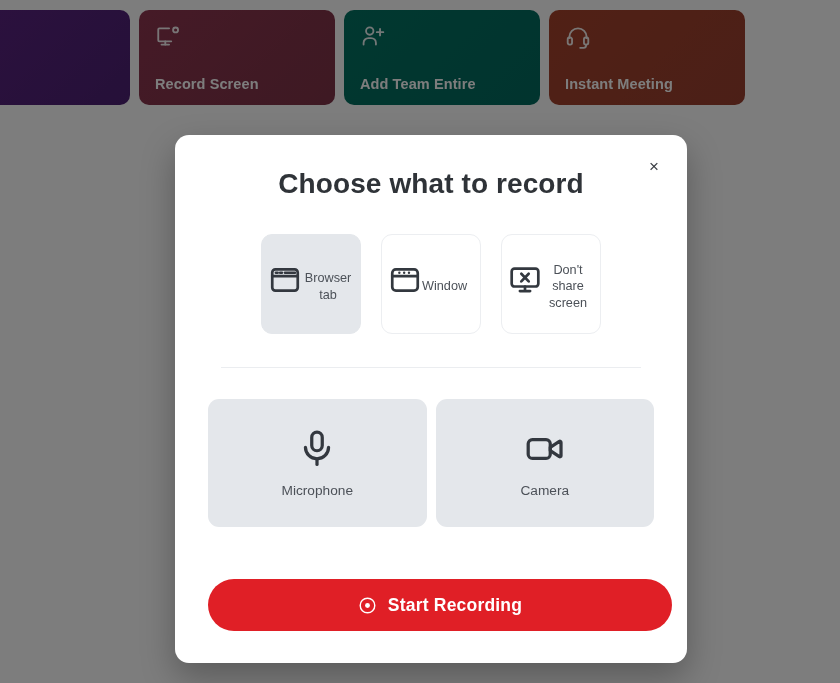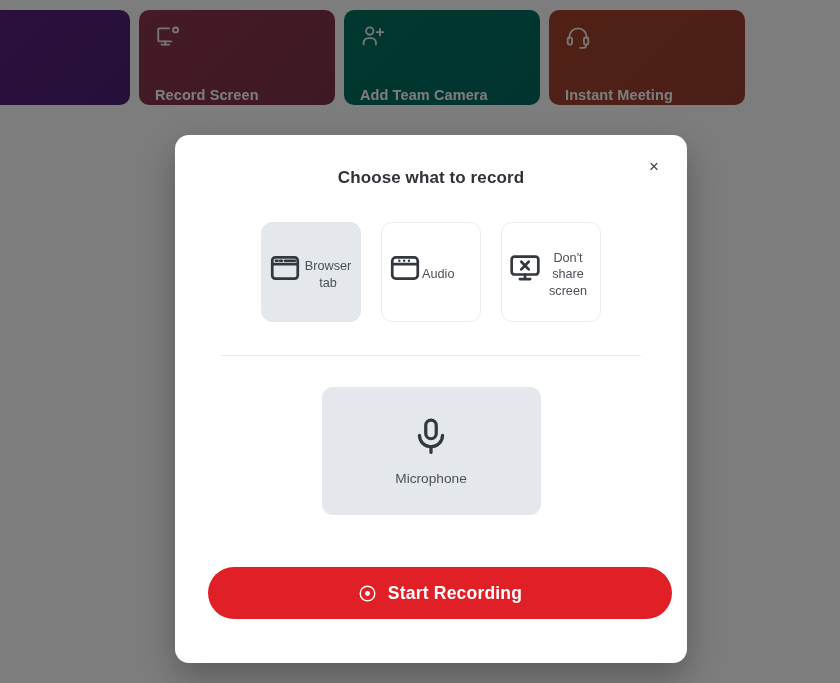--- a/index.html
+++ b/index.html
@@ -49,21 +49,21 @@
     left: 16px;
     width: 26px;
     height: 26px;
     opacity: .92;
   }
   .qa-icon svg { display: block; width: 26px; height: 26px; }
 
   .qa-label {
     position: absolute;
     left: 16px;
-    bottom: 2px;
+    bottom: 13px;
     font-size: 14.5px;
     font-weight: 700;
     letter-spacing: .1px;
     white-space: nowrap;
   }
 
   
   #modal-overlay {
     position: absolute;
     inset: 0;
@@ -96,21 +96,21 @@
     line-height: 1;
     cursor: pointer;
     display: flex;
     align-items: center;
     justify-content: center;
     border-radius: 5px;
   }
 
   #modal-title {
     text-align: center;
-    font-size: 17px;
+    font-size: 28px;
     font-weight: 700;
     color: #2f3338;
     padding-top: 33px;
     letter-spacing: .1px;
   }
 
   
   #source-options {
     display: flex;
     gap: 20px;
@@ -243,21 +243,21 @@
 
     <div class="quick-action-card" style="background:linear-gradient(135deg,#047262,#046a5f);">
       <span class="qa-icon">
         <svg viewBox="0 0 24 24" fill="none" stroke="currentColor" stroke-width="1.7" stroke-linecap="round" stroke-linejoin="round">
           <circle cx="9" cy="6.5" r="3.4"></circle>
           <path d="M3.3 19v-1.5A4.5 4.5 0 0 1 7.8 13h2.4a4.5 4.5 0 0 1 4.5 4.5V19"></path>
           <path d="M18.5 4.5v6"></path>
             <path d="M15.5 7.5h6"></path>
         </svg>
       </span>
-      <span class="qa-label">Add Team Camera</span>
+      <span class="qa-label">Add Team Entire</span>
     </div>
 
     <div class="quick-action-card" style="background:linear-gradient(135deg,#a5432c,#9a4130);">
       <span class="qa-icon">
         <svg viewBox="0 0 24 24" fill="none" stroke="currentColor" stroke-width="1.7" stroke-linecap="round" stroke-linejoin="round">
           <path d="M4 13v-1a8 8 0 0 1 16 0v1"></path>
           <rect x="2.5" y="12.5" width="4" height="6.5" rx="1.6"></rect>
           <rect x="17.5" y="12.5" width="4" height="6.5" rx="1.6"></rect>
           <path d="M19.5 19v.6a2.4 2.4 0 0 1-2.4 2.4H14"></path>
         </svg>
@@ -294,21 +294,21 @@
     <div class="source-card">
       <span class="sc-icon">
         <svg viewBox="0 0 24 24" fill="none" stroke="currentColor" stroke-width="1.9" stroke-linecap="round" stroke-linejoin="round">
           <rect x="3" y="4.5" width="18" height="15" rx="2.6"></rect>
           <path d="M3 9.2h18"></path>
           <circle cx="8" cy="6.9" r=".85" fill="currentColor" stroke="none"></circle>
           <circle cx="11.4" cy="6.9" r=".85" fill="currentColor" stroke="none"></circle>
           <circle cx="14.8" cy="6.9" r=".85" fill="currentColor" stroke="none"></circle>
         </svg>
       </span>
-      <span class="sc-label">Audio</span>
+      <span class="sc-label">Window</span>
     </div>
 
 
     <div class="source-card">
       <span class="sc-icon">
         <svg viewBox="0 0 24 24" fill="none" stroke="currentColor" stroke-width="1.9" stroke-linecap="round" stroke-linejoin="round">
           <rect x="2.6" y="4" width="18.8" height="12.6" rx="2"></rect>
           <path d="M12 16.6V19.6"></path>
           <path d="M8.4 19.8h7.2"></path>
           <path d="M9.4 7.6l5.2 5.4"></path>
@@ -328,20 +328,29 @@
       <span class="dc-icon">
         <svg viewBox="0 0 24 24" fill="none" stroke="currentColor" stroke-width="1.85" stroke-linecap="round" stroke-linejoin="round">
           <rect x="9" y="2.4" width="6" height="10.6" rx="3"></rect>
           <path d="M5.4 11a6.6 6.6 0 0 0 13.2 0"></path>
           <path d="M12 17.6V20.8"></path>
         </svg>
       </span>
       <span class="dc-label">Microphone</span>
     </div>
 
+    <div class="device-card">
+      <span class="dc-icon">
+        <svg viewBox="0 0 24 24" fill="none" stroke="currentColor" stroke-width="1.85" stroke-linecap="round" stroke-linejoin="round">
+          <rect x="2.4" y="6.6" width="12.6" height="10.8" rx="2.4"></rect>
+          <path d="M15 11.1l5.2-3.4a.6.6 0 0 1 .95.5v7.6a.6.6 0 0 1-.95.5L15 12.9z"></path>
+        </svg>
+      </span>
+      <span class="dc-label">Camera</span>
+    </div>
 
   </div>
 
   <button id="start-recording-button">
     <span class="rec-icon">
       <svg viewBox="0 0 24 24" fill="none" stroke="currentColor" stroke-width="1.8">
         <circle cx="12" cy="12" r="9.2"></circle>
         <circle cx="12" cy="12" r="3.1" fill="currentColor" stroke="none"></circle>
       </svg>
     </span>

